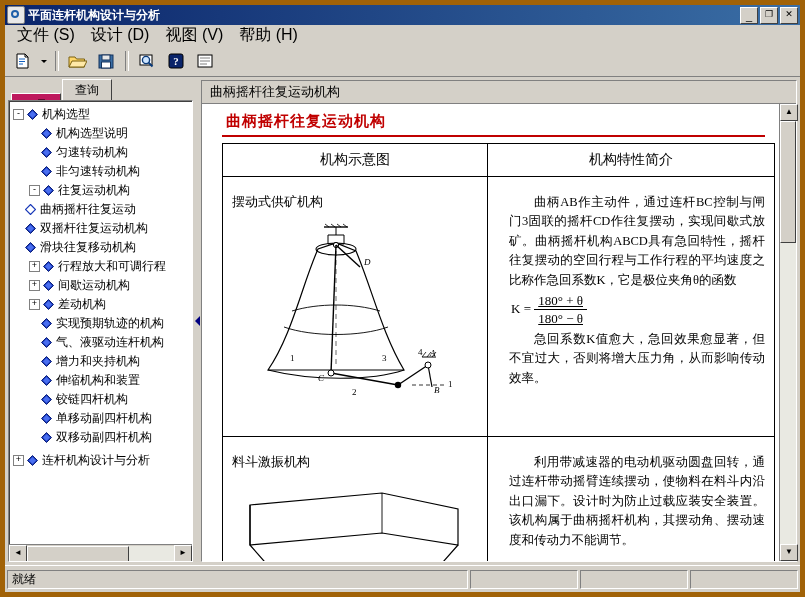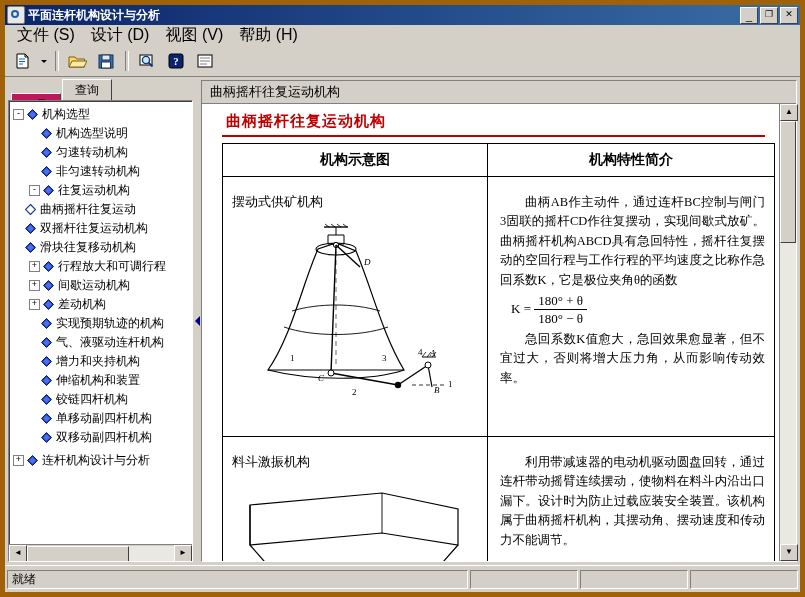--- a/index.html
+++ b/index.html
@@ -270,43 +270,43 @@
     table-layout: fixed;
   }
   table.mech td, table.mech th {
     border: 1px solid #000;
     vertical-align: top;
     padding: 16px 9px;
   }
   table.mech th {
     text-align: center;
     font-size: 14px;
-    font-weight: bold;
+    font-weight: normal;
     font-family: "Liberation Serif", serif;
     padding: 7px 0;
   }
   .cell-title {
     font-size: 13px;
     font-family: "Liberation Serif", serif;
     margin-bottom: 4px;
   }
   .desc {
     font-size: 12.5px;
     font-family: "Liberation Serif", serif;
     line-height: 1.55;
     text-align: justify;
   }
-  .desc p { margin: 0 0 2px 3px; text-indent: 2em; }
+  .desc p { margin: 0 0 2px 12px; text-indent: 2em; }
   .formula {
     font-family: "Liberation Serif", serif;
     font-size: 13px;
     margin: 2px 0 2px 14px;
     line-height: 1.35;
   }
-  .frac { display: inline-block; text-align: center; vertical-align: middle; }
+  .frac { display: inline-block; text-align: center; vertical-align: middle; text-decoration: underline; }
   .frac .num { border-bottom: 1px solid #000; padding: 0 4px; display: block; }
   .frac .den { padding: 0 4px; display: block; }
   .vscroll {
     width: 16px;
     background: #d4d0c8;
     border-left: 1px solid #808080;
     display: flex; flex-direction: column;
     flex: 0 0 auto;
   }
   .v-track { flex: 1 1 auto; background: #e9e9e2; }

